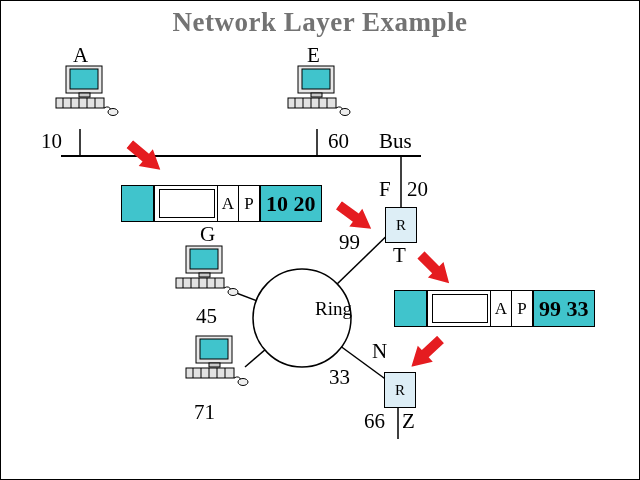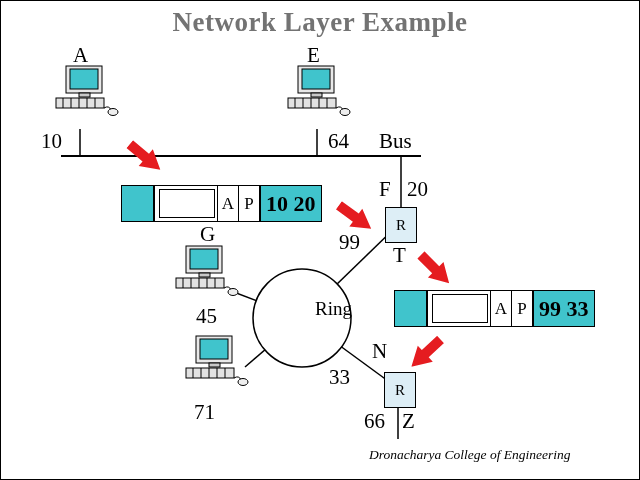--- a/index.html
+++ b/index.html
@@ -113,21 +113,21 @@
         <line x1="36" y1="33" x2="36" y2="43" stroke="#000"></line>
       <line x1="44" y1="33" x2="44" y2="43" stroke="#000"></line>
       <path d="M53,43 Q58,40 60,45" fill="none" stroke="#000"></path>
       <ellipse cx="62" cy="47" rx="5" ry="3.5" fill="#eee" stroke="#000"></ellipse>
     </svg>
   </div>
 
   <span class="lbl" style="left:72px;top:44px;">A</span>
   <span class="lbl" style="left:306px;top:44px;">E</span>
   <span class="lbl" style="left:40px;top:130px;">10</span>
-  <span class="lbl" style="left:327px;top:130px;">64</span>
+  <span class="lbl" style="left:327px;top:130px;">60</span>
   <span class="lbl" style="left:378px;top:130px;">Bus</span>
   <span class="lbl" style="left:199px;top:223px;">G</span>
   <span class="lbl" style="left:378px;top:178px;">F</span>
   <span class="lbl" style="left:406px;top:178px;">20</span>
   <span class="lbl" style="left:338px;top:231px;">99</span>
   <span class="lbl" style="left:392px;top:244px;">T</span>
   <span class="lbl" style="left:276px;top:298px;font-size:19px;margin-left:38px;">Ring</span>
   <span class="lbl" style="left:195px;top:305px;">45</span>
   <span class="lbl" style="left:193px;top:401px;">71</span>
   <span class="lbl" style="left:371px;top:340px;">N</span>
@@ -176,15 +176,14 @@
     <svg viewBox="0 0 40 24" width="40" height="24">
         <polygon points="0,7 21,7 21,1 40,12 21,23 21,17 0,17" fill="#e51c20"></polygon>
       </svg>
   </div>
   <div class="arrow" style="left:405px;top:340px;transform:rotate(137deg);">
     <svg viewBox="0 0 40 24" width="40" height="24">
         <polygon points="0,7 21,7 21,1 40,12 21,23 21,17 0,17" fill="#e51c20"></polygon>
       </svg>
   </div>
 
-  <div class="footer">Dronacharya College of Engineering</div>
 
 </div>
 
 </body></html>

